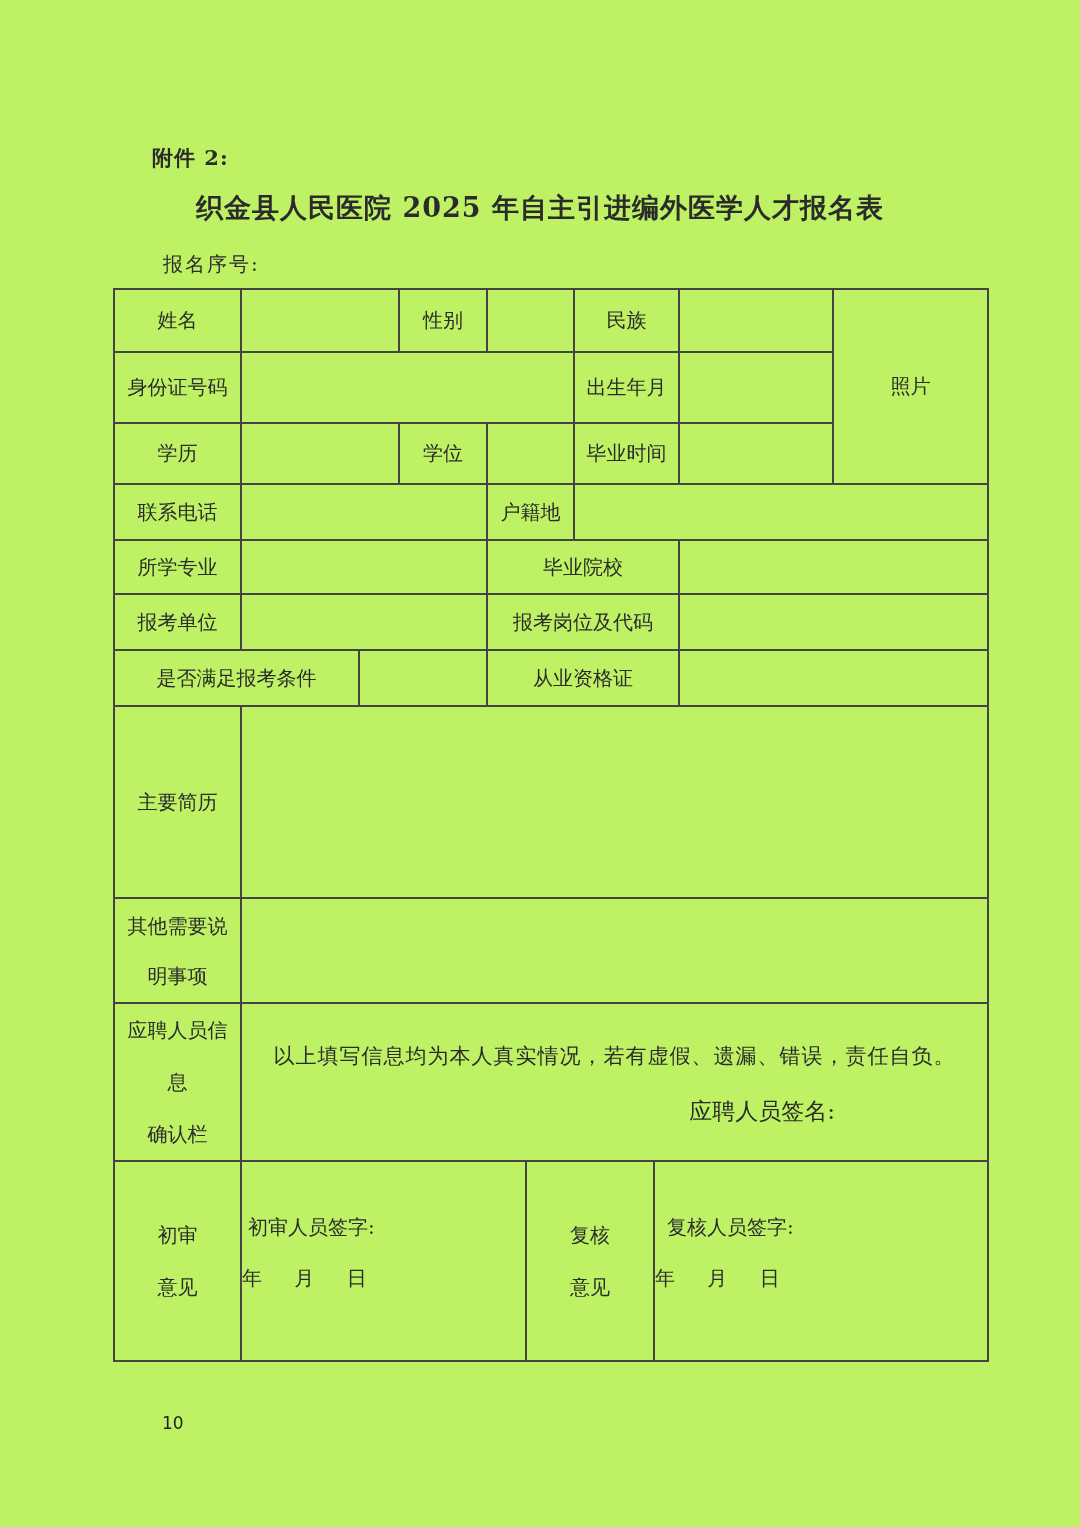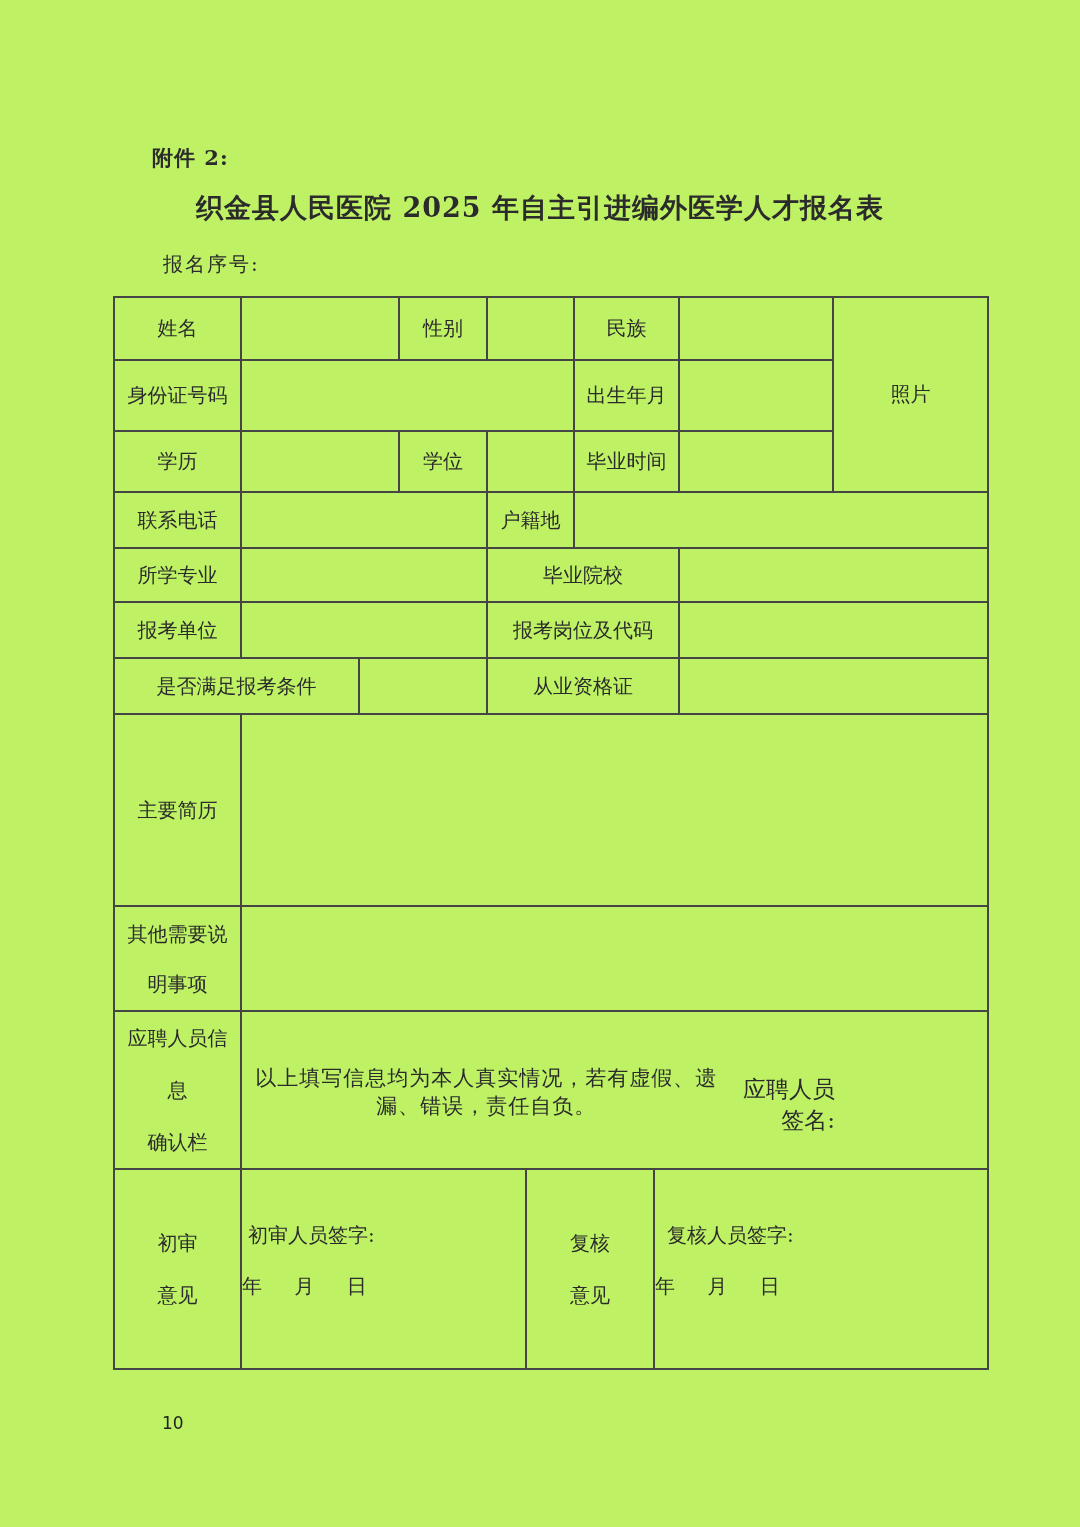--- a/index.html
+++ b/index.html
@@ -17,35 +17,35 @@
   .doc-title{
     position:absolute;left:0;top:190px;width:1080px;text-align:center;
     font-size:27px;font-weight:700;letter-spacing:1px;
   }
   .serial{
     position:absolute;left:163px;top:251px;
     font-size:20px;letter-spacing:2px;
   }
 
   table.form-table{
-    position:absolute;left:113px;top:296px;width:874px;
+    position:absolute;left:113px;top:288px;width:874px;
     border-collapse:collapse;table-layout:fixed;
   }
   table.form-table td{
     border:2px solid #454545;
     text-align:center;vertical-align:middle;
     font-size:20px;padding:0;overflow:hidden;
   }
   .pre{white-space:pre-line;}
   .lh50{line-height:50px;}
   .lh52{line-height:52px;}
 
   
   .confirm-cell{vertical-align:middle;}
-  .confirm-inner{display:flex;justify-content:center;height:100%;padding-top:4px;align-items:center;}
+  .confirm-inner{display:flex;flex-direction:column;justify-content:center;height:100%;padding-top:4px;}
   .confirm-text{text-align:center;font-size:21px;letter-spacing:1px;}
   .confirm-sign{text-align:right;padding-right:152px;margin-top:26px;font-size:23px;}
 
   
   .sig-cell{vertical-align:bottom;}
   .sig-inner{display:flex;flex-direction:column;justify-content:flex-end;height:100%;padding-bottom:16px;}
   .sig-name{text-align:left;font-size:20px;}
   .sig-name.initial{padding-left:6px;}
   .sig-name.review{padding-left:12px;}
   .sig-date{text-align:left;word-spacing:26px;font-size:20px;margin-top:24px;}

